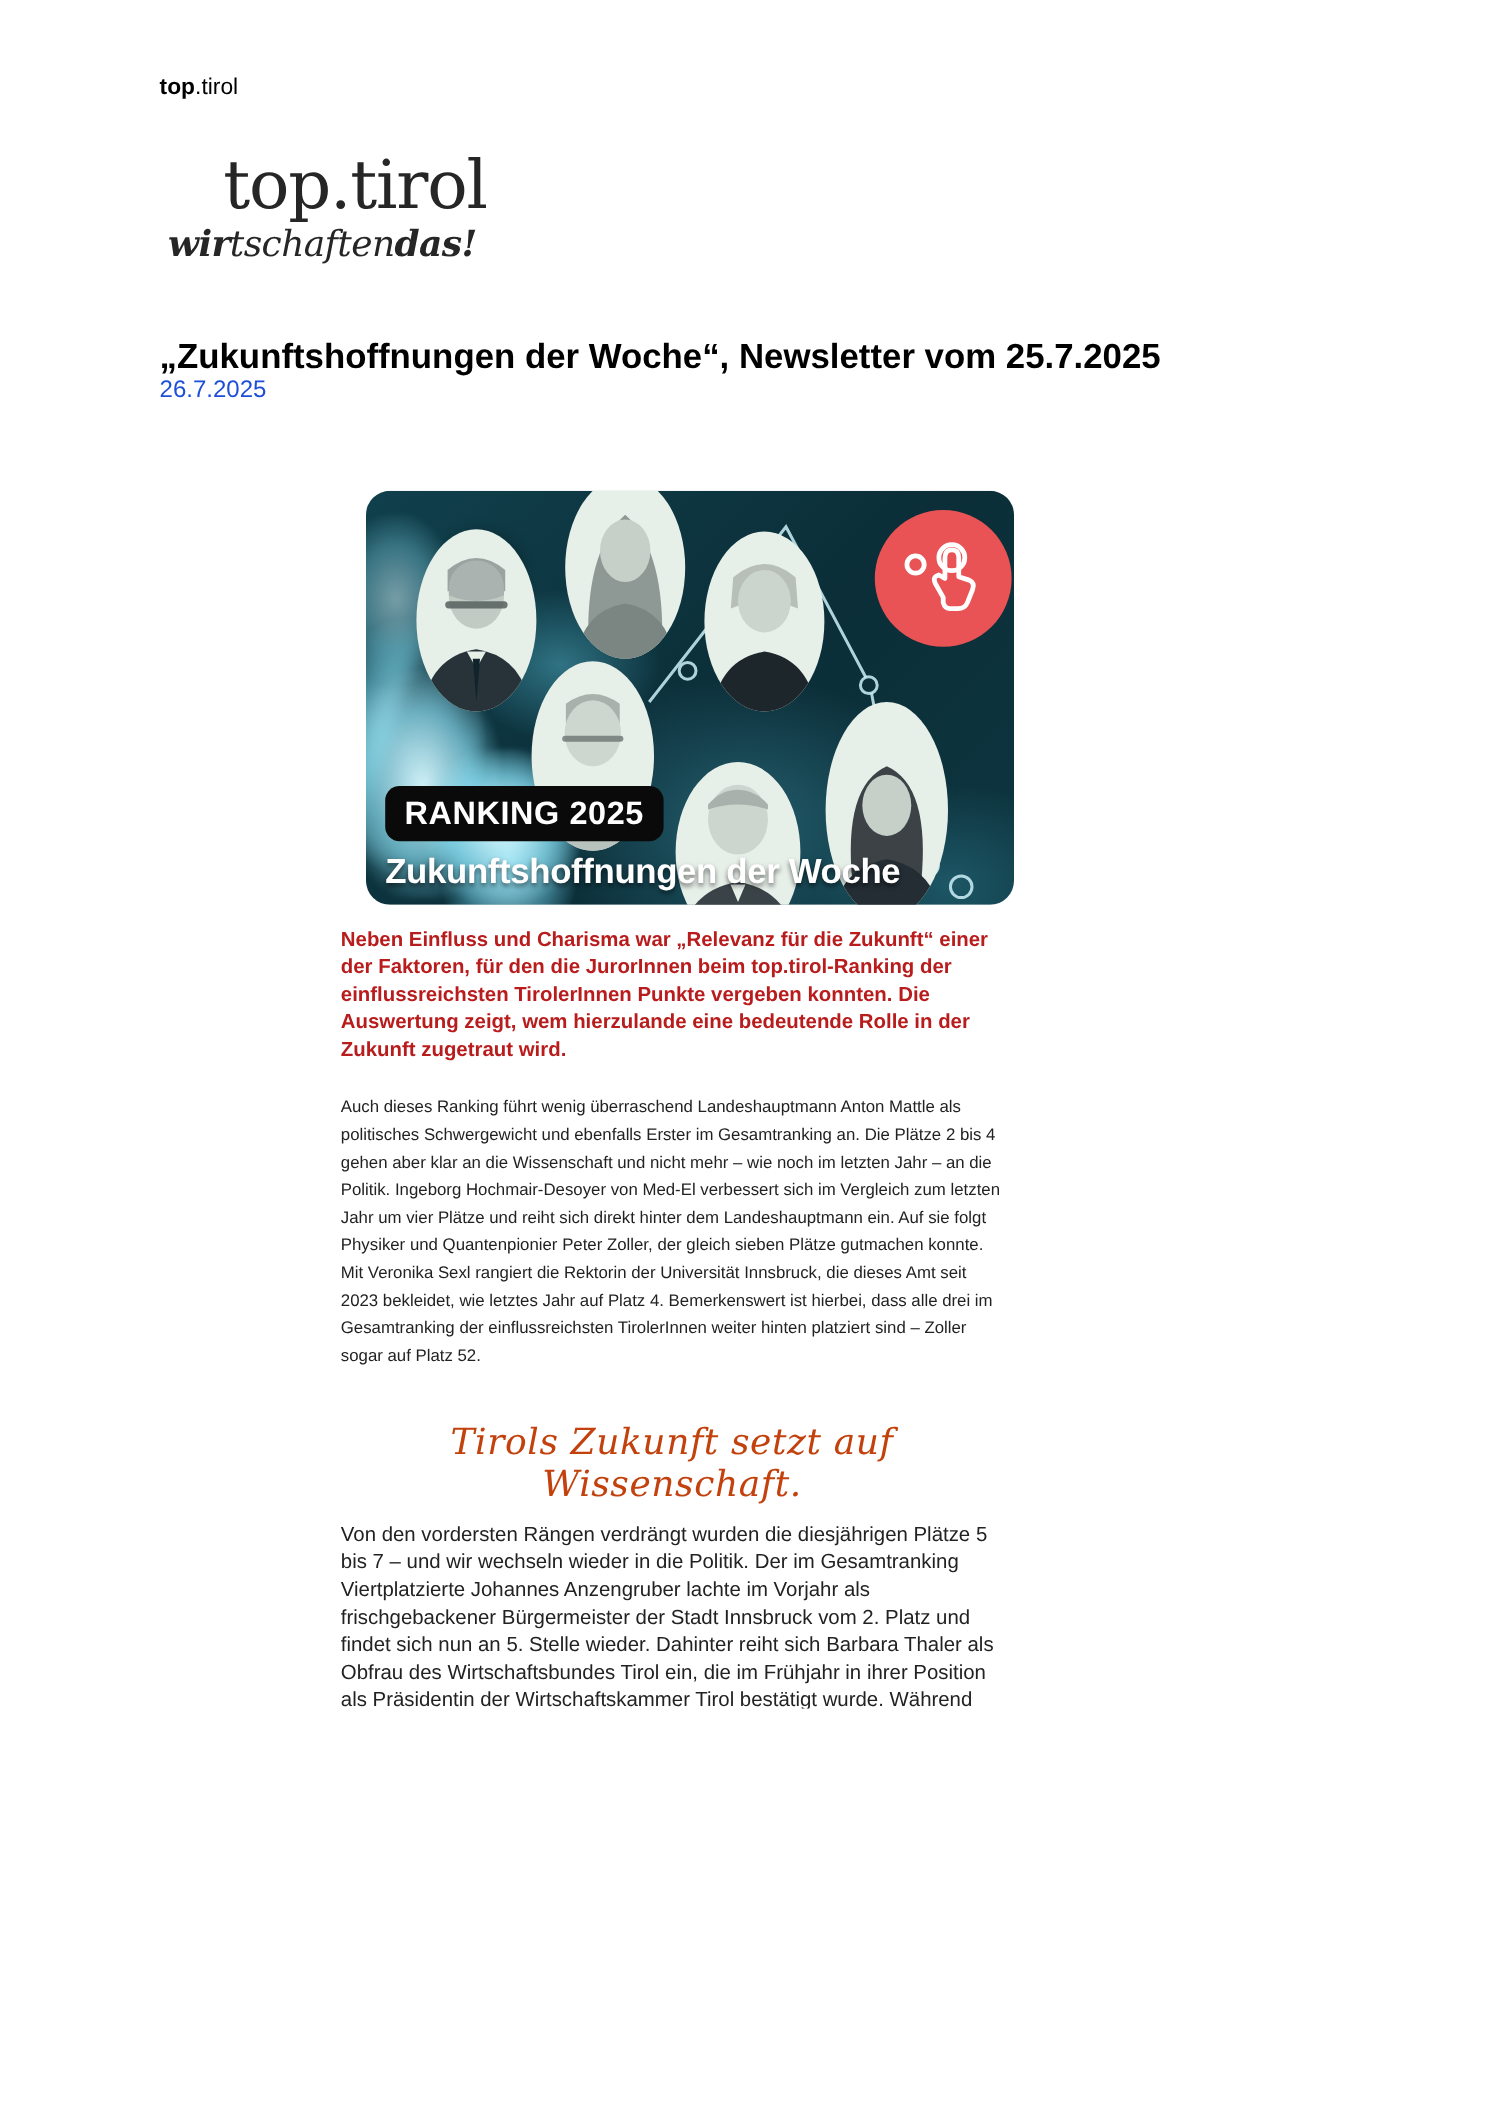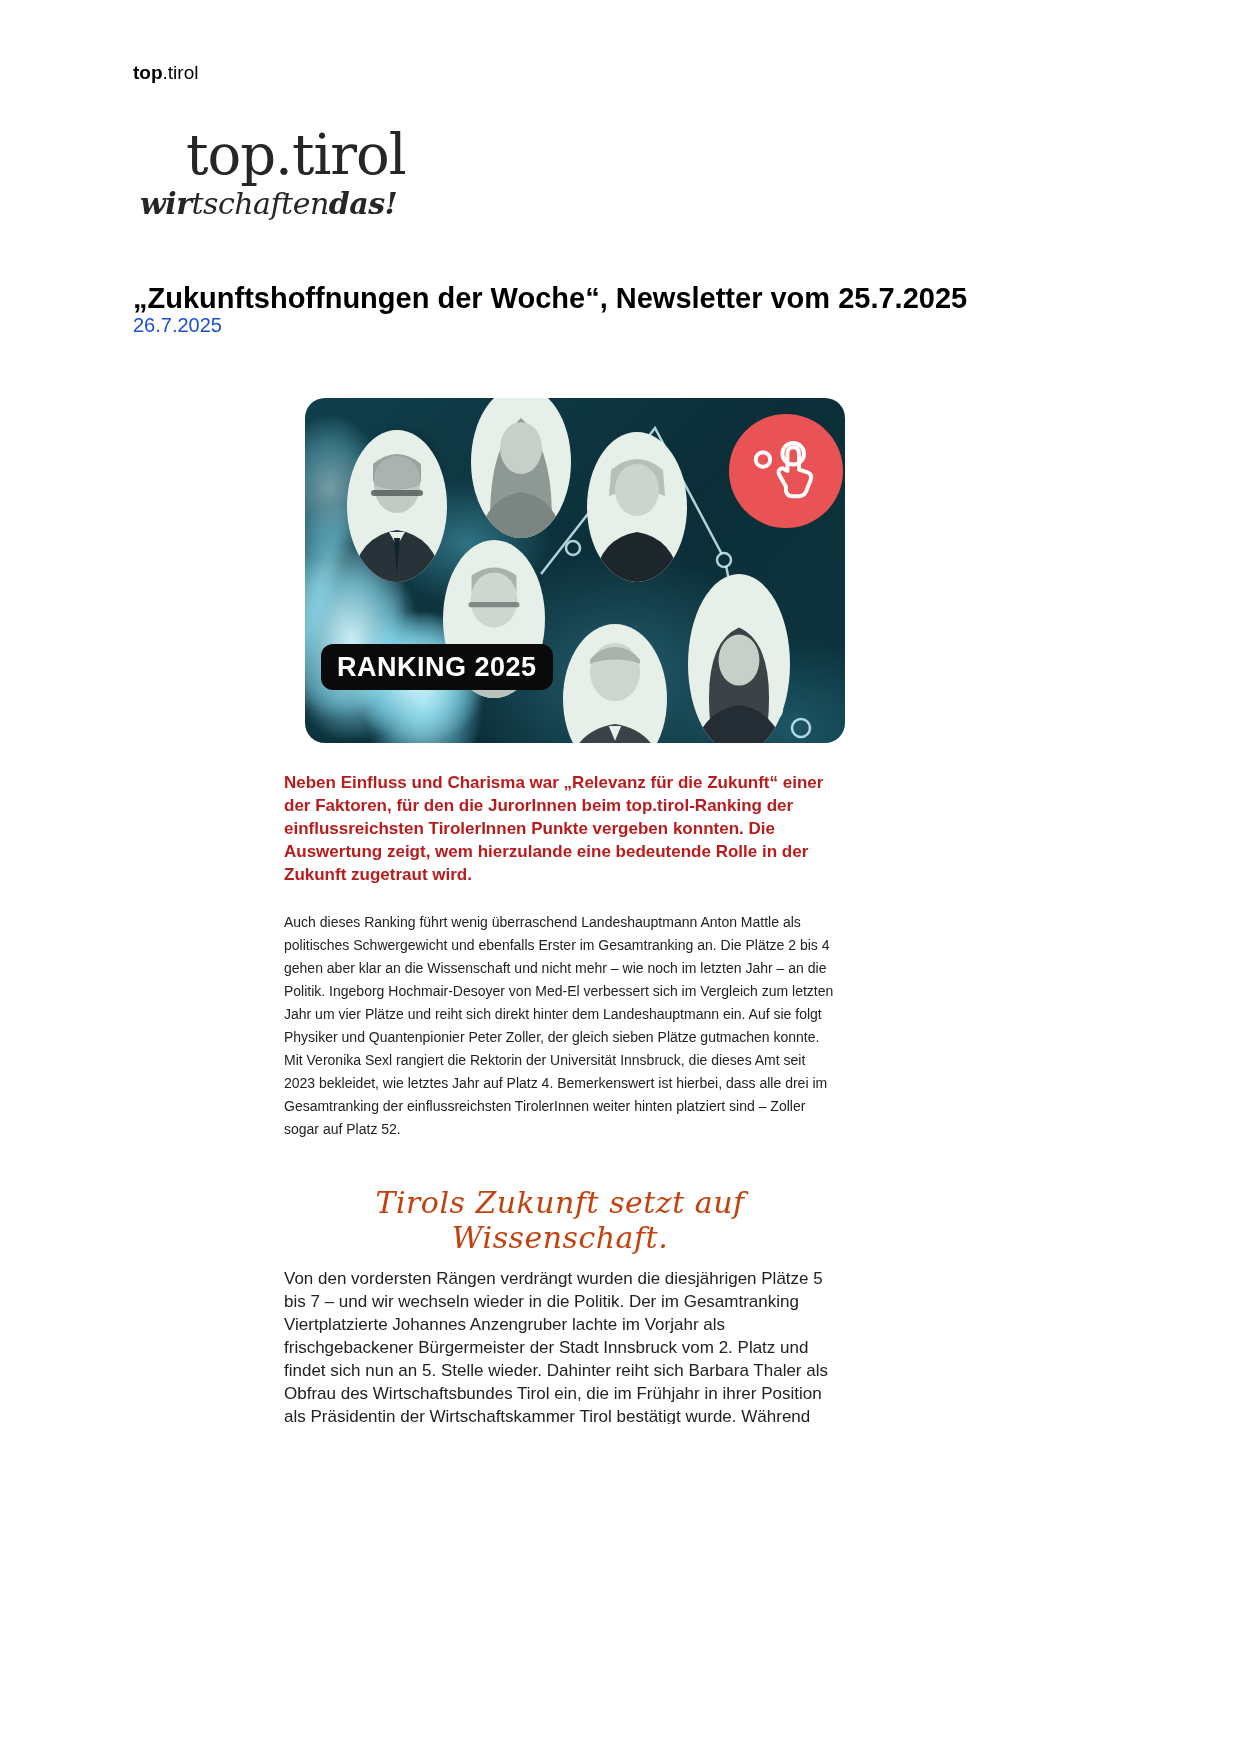--- a/index.html
+++ b/index.html
@@ -17,21 +17,21 @@
   .logo-main{left:138px;top:122px;font-family:"DejaVu Serif",serif;font-size:56px;color:#262626;letter-spacing:-1px;}
   .logo-main .b{font-weight:400;margin-left:48px;}
   .logo-tag{left:140px;top:186px;font-family:"DejaVu Serif",serif;font-style:italic;font-size:30px;color:#262626;letter-spacing:-0.5px;}
   .logo-tag .b{font-weight:800;}
 
   
   .article-title{left:133px;top:282px;font-size:29px;font-weight:bold;color:#000;}
   .article-date{left:133px;top:314px;font-size:20px;color:#1d4ed8;}
 
   
-  .hero{left:305px;top:398px;width:540px;height:345px;border-radius:20px;overflow:hidden;
+  .hero{left:305px;top:409px;width:540px;height:345px;border-radius:20px;overflow:hidden;
     background:
       radial-gradient(ellipse 95px 150px at 6% 62%, rgba(190,240,250,0.95) 0%, rgba(130,220,240,0.55) 45%, rgba(0,0,0,0) 72%),
       radial-gradient(ellipse 80px 120px at 22% 88%, rgba(170,232,245,0.9) 0%, rgba(110,205,230,0.45) 50%, rgba(0,0,0,0) 75%),
       radial-gradient(ellipse 120px 90px at 30% 42%, rgba(90,190,215,0.45) 0%, rgba(0,0,0,0) 70%),
       radial-gradient(ellipse 230px 170px at 58% 80%, rgba(72,160,185,0.40) 0%, rgba(0,0,0,0) 72%),
       radial-gradient(ellipse 160px 120px at 90% 95%, rgba(60,150,175,0.35) 0%, rgba(0,0,0,0) 70%),
       linear-gradient(135deg,#10404c 0%,#0b2e38 55%,#0d3640 100%);
   }
   .hero .streak{position:absolute;background:rgba(6,28,36,0.55);filter:blur(7px);border-radius:30px;}
   .glowbar{position:absolute;background:radial-gradient(ellipse at 50% 50%, rgba(215,248,255,0.95) 0%, rgba(140,225,245,0.6) 45%, rgba(0,0,0,0) 75%);filter:blur(2px);}
@@ -148,20 +148,21 @@
       <svg width="72" height="72" viewBox="0 0 100 100">
         <g stroke="#ffffff" stroke-width="5.5" fill="none" stroke-linecap="round" stroke-linejoin="round">
           <circle cx="18" cy="34" r="10"></circle>
           <circle cx="60" cy="26" r="15"></circle>
           <path d="M50 72 L41 56 Q37 48 45 46 L52 50 L52 26 Q52 17 60 17 Q68 17 68 26 L68 48 L80 52 Q87 55 84 63 L78 78 Q75 85 67 85 L58 85 Q52 85 50 78 Z"></path>
         </g>
       </svg>
     </div>
 
     <div class="rank-badge">RANKING 2025</div>
+    <div class="hero-caption">Zukunftshoffnungen der Woche</div>
   </div>
 
   <div class="abs col intro">Neben Einfluss und Charisma war „Relevanz für die Zukunft“ einer der Faktoren, für den die JurorInnen beim top.tirol-Ranking der einflussreichsten TirolerInnen Punkte vergeben konnten. Die Auswertung zeigt, wem hierzulande eine bedeutende Rolle in der Zukunft zugetraut wird.</div>
   <div class="abs col para1">Auch dieses Ranking führt wenig überraschend Landeshauptmann Anton Mattle als politisches Schwergewicht und ebenfalls Erster im Gesamtranking an. Die Plätze 2 bis 4 gehen aber klar an die Wissenschaft und nicht mehr – wie noch im letzten Jahr – an die Politik. Ingeborg Hochmair-Desoyer von Med-El verbessert sich im Vergleich zum letzten Jahr um vier Plätze und reiht sich direkt hinter dem Landeshauptmann ein. Auf sie folgt Physiker und Quantenpionier Peter Zoller, der gleich sieben Plätze gutmachen konnte. Mit Veronika Sexl rangiert die Rektorin der Universität Innsbruck, die dieses Amt seit 2023 bekleidet, wie letztes Jahr auf Platz 4. Bemerkenswert ist hierbei, dass alle drei im Gesamtranking der einflussreichsten TirolerInnen weiter hinten platziert sind – Zoller sogar auf Platz 52.</div>
   <div class="abs quote">Tirols Zukunft setzt auf Wissenschaft.</div>
   <div class="abs col para2">Von den vordersten Rängen verdrängt wurden die diesjährigen Plätze 5 bis 7 – und wir wechseln wieder in die Politik. Der im Gesamtranking Viertplatzierte Johannes Anzengruber lachte im Vorjahr als frischgebackener Bürgermeister der Stadt Innsbruck vom 2. Platz und findet sich nun an 5. Stelle wieder. Dahinter reiht sich Barbara Thaler als Obfrau des Wirtschaftsbundes Tirol ein, die im Frühjahr in ihrer Position als Präsidentin der Wirtschaftskammer Tirol bestätigt wurde. Während sie sich in diesem Ranking knapp hinter Anzengruber platziert, findet sie sich im Gesamtranking mit Platz 3 vor ihm wieder. Auch AK-Tirol-Präsident Erwin Zangerl, Dauerbrenner im Ranking der einflussreichsten TirolerInnen, mischt mit Platz 7 zwar weiterhin vorne mit, belegt im Gesamtranking aber sogar Platz 2.</div>
 
   <div class="abs footer">
     <span>Seite </span><span class="b">13</span><span> von </span><span class="b">14</span>
   </div>

